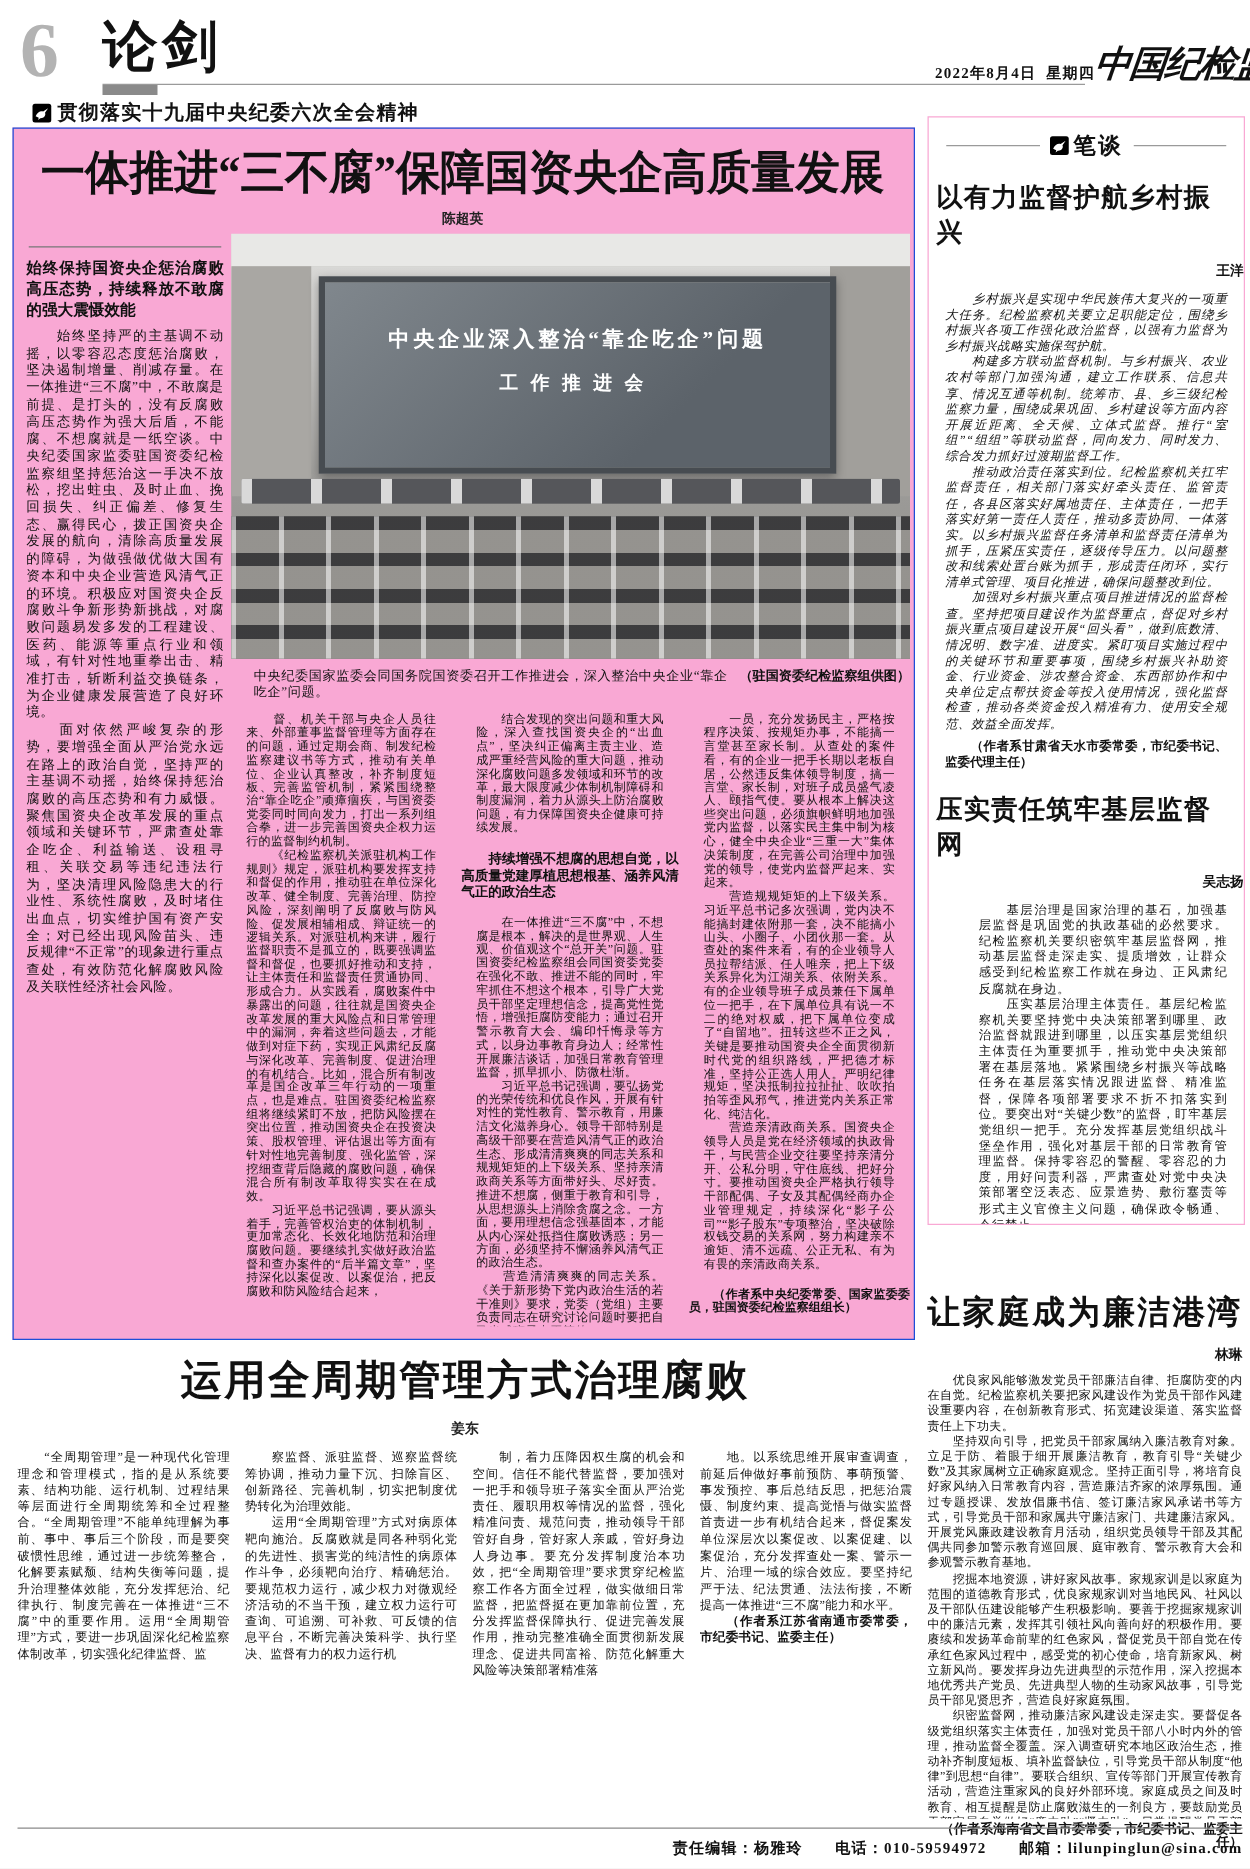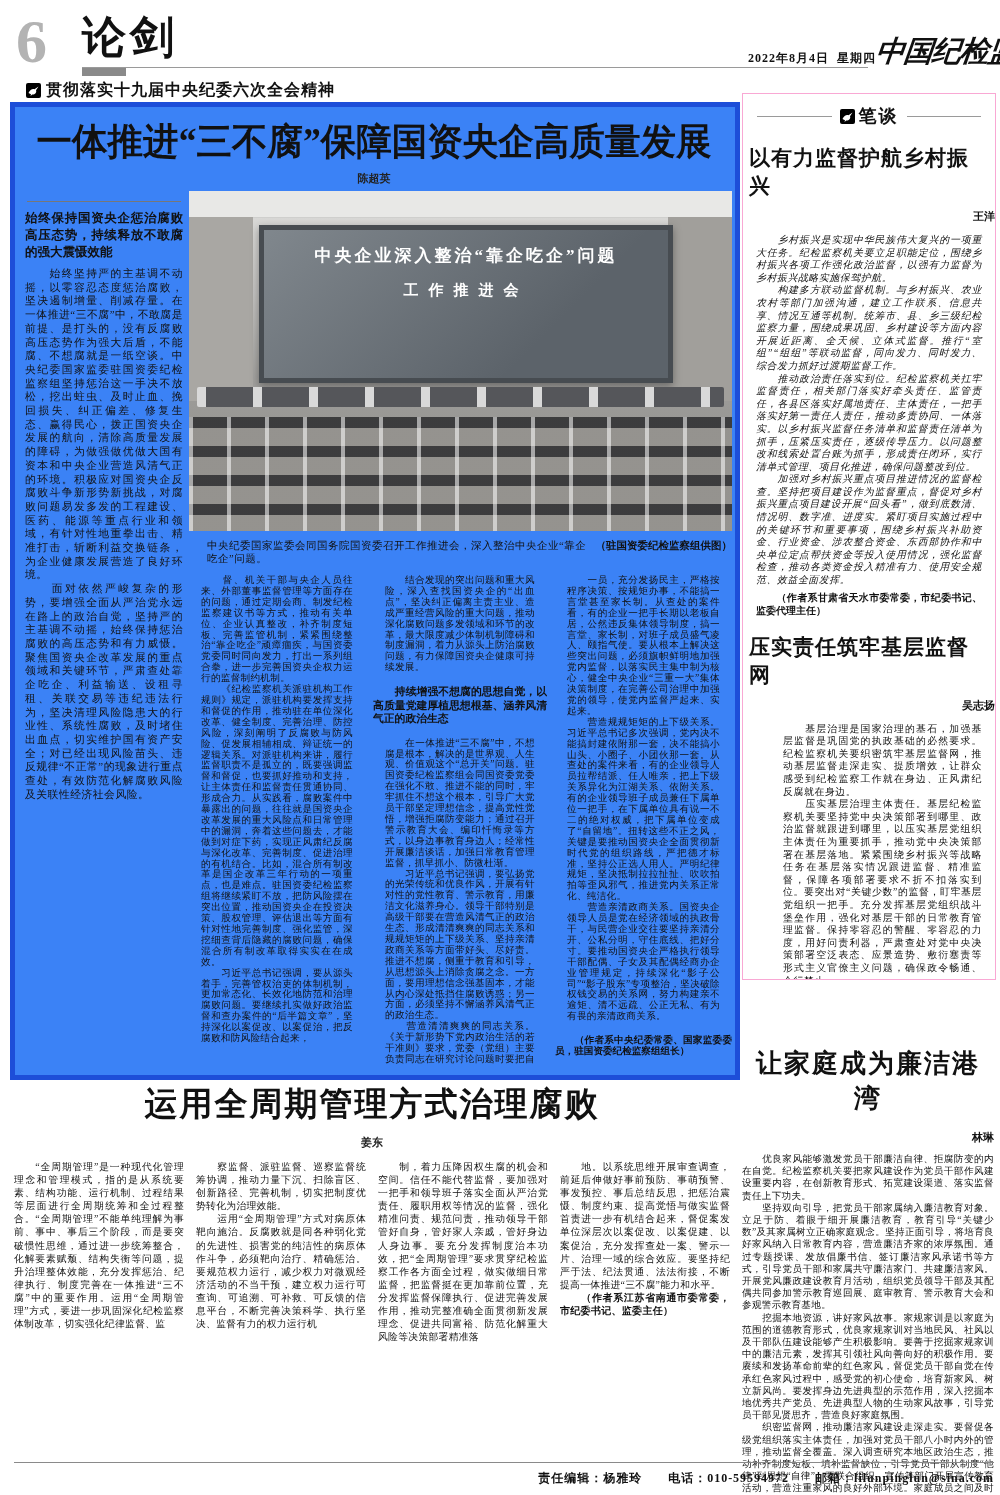--- a/index.html
+++ b/index.html
@@ -12,21 +12,21 @@
   .head-rule{height:1px;background:#9a9a9a;}
   .head-rule-thick{position:absolute;left:0;top:1px;width:44px;height:8px;background:#8a8a8a;}
   .date-line{font-size:12px;font-weight:bold;letter-spacing:1px;white-space:nowrap;}
   .masthead{font-size:29px;font-weight:900;font-style:italic;transform:skewX(-6deg);
             white-space:nowrap;letter-spacing:-1px;}
   
   .kicker{display:flex;align-items:center;gap:5px;font-size:16px;font-weight:600;letter-spacing:1px;}
   .logo-icon{width:15px;height:15px;background:#000;border-radius:2px;display:inline-block;position:relative;flex:none;}
   .logo-icon svg{position:absolute;left:1px;top:1px;}
   
-  .red-box{border:5px solid #1d4ed8;background:#3b82f6;}
+  .red-box{border:1px solid #1d4ed8;background:#f9a8d4;}
   .main-h1{text-align:center;font-size:37px;font-weight:900;white-space:nowrap;
            transform:scaleX(.96);letter-spacing:0px;}
   .byline{text-align:center;font-size:11px;font-weight:bold;color:#222;}
   .col{overflow:hidden;text-align:justify;}
   .intro{font-size:11.5px;line-height:21px;letter-spacing:3px;margin:0;white-space:pre-line;}
   .c1-rule{border:none;border-top:1px solid #777;margin:10px 2px 8px;}
   .sub-h{font-family:"Liberation Sans","DejaVu Sans",sans-serif;font-size:12.5px;font-weight:900;
          line-height:17px;margin:4px 0 6px;text-align:justify;}
   .body1{font-size:10.8px;line-height:13.7px;letter-spacing:.5px;margin:0;white-space:pre-line;}
   .dense{font-size:9.6px;line-height:10.9px;letter-spacing:.3px;margin:12px;white-space:pre-line;}
@@ -34,21 +34,21 @@
                line-height:13.5px;margin:5px 0;}
   .author-note{font-weight:bold;font-size:9.6px;line-height:11px;margin-top:4px;white-space:pre-line;}
   
   .photo{background:linear-gradient(180deg,#e0e0de 0%,#c2c1bf 30%,#9c9b98 60%,#8a8987 100%);overflow:hidden;}
   .photo .ceiling{position:absolute;left:0;top:0;right:0;height:26px;background:#e8e8e6;border-bottom:1px solid #cfcfcd;}
   .photo .wall-l{position:absolute;left:0;top:26px;width:64px;bottom:130px;background:#a9a7a3;}
   .photo .wall-r{position:absolute;right:0;top:26px;width:64px;bottom:130px;background:#a19f9b;}
   .screen{position:absolute;left:70px;top:34px;width:404px;height:148px;
           background:linear-gradient(135deg,#80878d,#5c636a 70%);border:5px solid #474c51;
           color:#fff;text-align:center;box-shadow:0 3px 8px rgba(0,0,0,.35);}
-  .screen .l1{margin-top:14px;font-size:17px;font-weight:bold;letter-spacing:3px;}
+  .screen .l1{margin-top:34px;font-size:17px;font-weight:bold;letter-spacing:3px;}
   .screen .l2{margin-top:14px;font-size:15px;font-weight:bold;letter-spacing:10px;}
   .head-table{position:absolute;left:8px;right:8px;top:196px;height:20px;background:#55565a;
      background-image:repeating-linear-gradient(90deg,#d9d9d9 0 9px,#55565a 9px 56px);border-radius:2px;}
   .audience{position:absolute;left:0;right:0;top:226px;bottom:0;background:#7e7c79;
      background-image:
        repeating-linear-gradient(90deg,rgba(255,255,255,.55) 0 4px,rgba(0,0,0,0) 4px 38px),
        repeating-linear-gradient(180deg,rgba(25,26,30,.65) 0 11px,rgba(150,148,144,.95) 11px 29px);}
   .caption{display:flex;align-items:flex-start;font-size:10.5px;line-height:13px;}
   .caption .cap-text{flex:1;letter-spacing:.5px;padding-left:18px;}
   .caption .cap-credit{font-weight:bold;white-space:nowrap;padding-left:8px;}
@@ -176,21 +176,21 @@
       <h2 class="r-title">压实责任筑牢基层监督网</h2>
       <div class="r-byline">吴志扬</div>
       <p class="r-body" style="font-style:normal;margin-left:40px;">　　基层治理是国家治理的基石，加强基层监督是巩固党的执政基础的必然要求。纪检监察机关要织密筑牢基层监督网，推动基层监督走深走实、提质增效，让群众感受到纪检监察工作就在身边、正风肃纪反腐就在身边。
 　　压实基层治理主体责任。基层纪检监察机关要坚持党中央决策部署到哪里、政治监督就跟进到哪里，以压实基层党组织主体责任为重要抓手，推动党中央决策部署在基层落地。紧紧围绕乡村振兴等战略任务在基层落实情况跟进监督、精准监督，保障各项部署要求不折不扣落实到位。要突出对“关键少数”的监督，盯牢基层党组织一把手。充分发挥基层党组织战斗堡垒作用，强化对基层干部的日常教育管理监督。保持零容忍的警醒、零容忍的力度，用好问责利器，严肃查处对党中央决策部署空泛表态、应景造势、敷衍塞责等形式主义官僚主义问题，确保政令畅通、令行禁止。
 　　健全完善基层监督闭环管理机制。牢牢把握本地区开展监督的关键环节和薄弱事项，针对统筹疫情防控和经济社会发展、构建亲清政商关系、推进“三资”管理改革等重要事项，开展嵌入式、全链条监督。对反复出现、普遍发生的问题，深入剖析症结，提出整改意见，督促相关单位和部门补短板、堵漏洞、强弱项，推动建章立制。对薄弱环节和易发多发问题适时开展“回头看”，确保问题逐条逐项整改到位、处理到位。</p>
 
     </article>
   </aside>
 
   <article class="abs" style="left:742px;top:1032px;width:252px;height:428px;">
-    <h2 class="fam-title" style="margin:14px;">让家庭成为廉洁港湾</h2>
+    <h2 class="fam-title" style="margin:0;">让家庭成为廉洁港湾</h2>
     <div class="r-byline">林琳</div>
     <p class="fam-body" style="margin:8px 0 0;height:356px;">　　优良家风能够激发党员干部廉洁自律、拒腐防变的内在自觉。纪检监察机关要把家风建设作为党员干部作风建设重要内容，在创新教育形式、拓宽建设渠道、落实监督责任上下功夫。
 　　坚持双向引导，把党员干部家属纳入廉洁教育对象。立足于防、着眼于细开展廉洁教育，教育引导“关键少数”及其家属树立正确家庭观念。坚持正面引导，将培育良好家风纳入日常教育内容，营造廉洁齐家的浓厚氛围。通过专题授课、发放倡廉书信、签订廉洁家风承诺书等方式，引导党员干部和家属共守廉洁家门、共建廉洁家风。开展党风廉政建设教育月活动，组织党员领导干部及其配偶共同参加警示教育巡回展、庭审教育、警示教育大会和参观警示教育基地。
 　　挖掘本地资源，讲好家风故事。家规家训是以家庭为范围的道德教育形式，优良家规家训对当地民风、社风以及干部队伍建设能够产生积极影响。要善于挖掘家规家训中的廉洁元素，发挥其引领社风向善向好的积极作用。要赓续和发扬革命前辈的红色家风，督促党员干部自觉在传承红色家风过程中，感受党的初心使命，培育新家风、树立新风尚。要发挥身边先进典型的示范作用，深入挖掘本地优秀共产党员、先进典型人物的生动家风故事，引导党员干部见贤思齐，营造良好家庭氛围。
 　　织密监督网，推动廉洁家风建设走深走实。要督促各级党组织落实主体责任，加强对党员干部八小时内外的管理，推动监督全覆盖。深入调查研究本地区政治生态，推动补齐制度短板、填补监督缺位，引导党员干部从制度“他律”到思想“自律”。要联合组织、宣传等部门开展宣传教育活动，营造注重家风的良好外部环境。家庭成员之间及时教育、相互提醒是防止腐败滋生的一剂良方，要鼓励党员干部家属自觉做好“廉内助”“贤内助”，日常提醒党员干部划分公权与私权界限，自觉净化社交圈、生活圈，让家庭真正成为廉洁的港湾。</p>
     <p class="author-note" style="font-size:10.5px;text-align:right;margin-top:3px;">（作者系海南省文昌市委常委，市纪委书记、监委主任）</p>
   </article>
 
   <article class="abs" style="left:14px;top:1082px;width:716px;height:375px;">
     <h2 class="bottom-h2" style="margin:0;">运用全周期管理方式治理腐败</h2>

